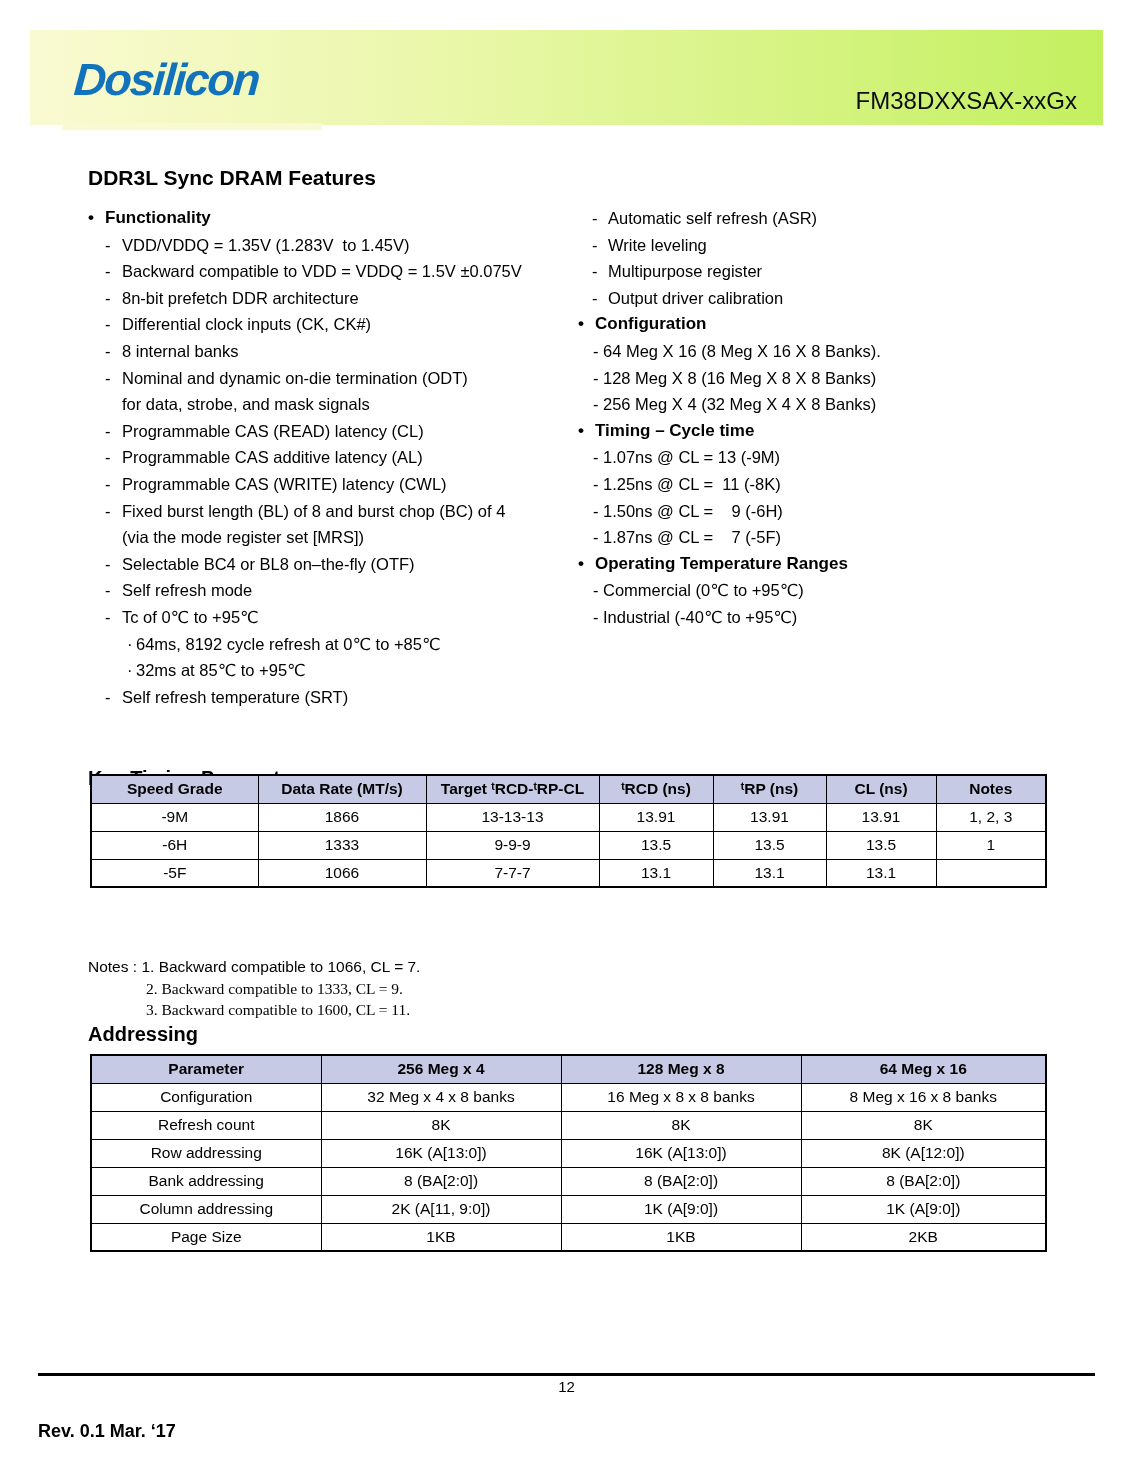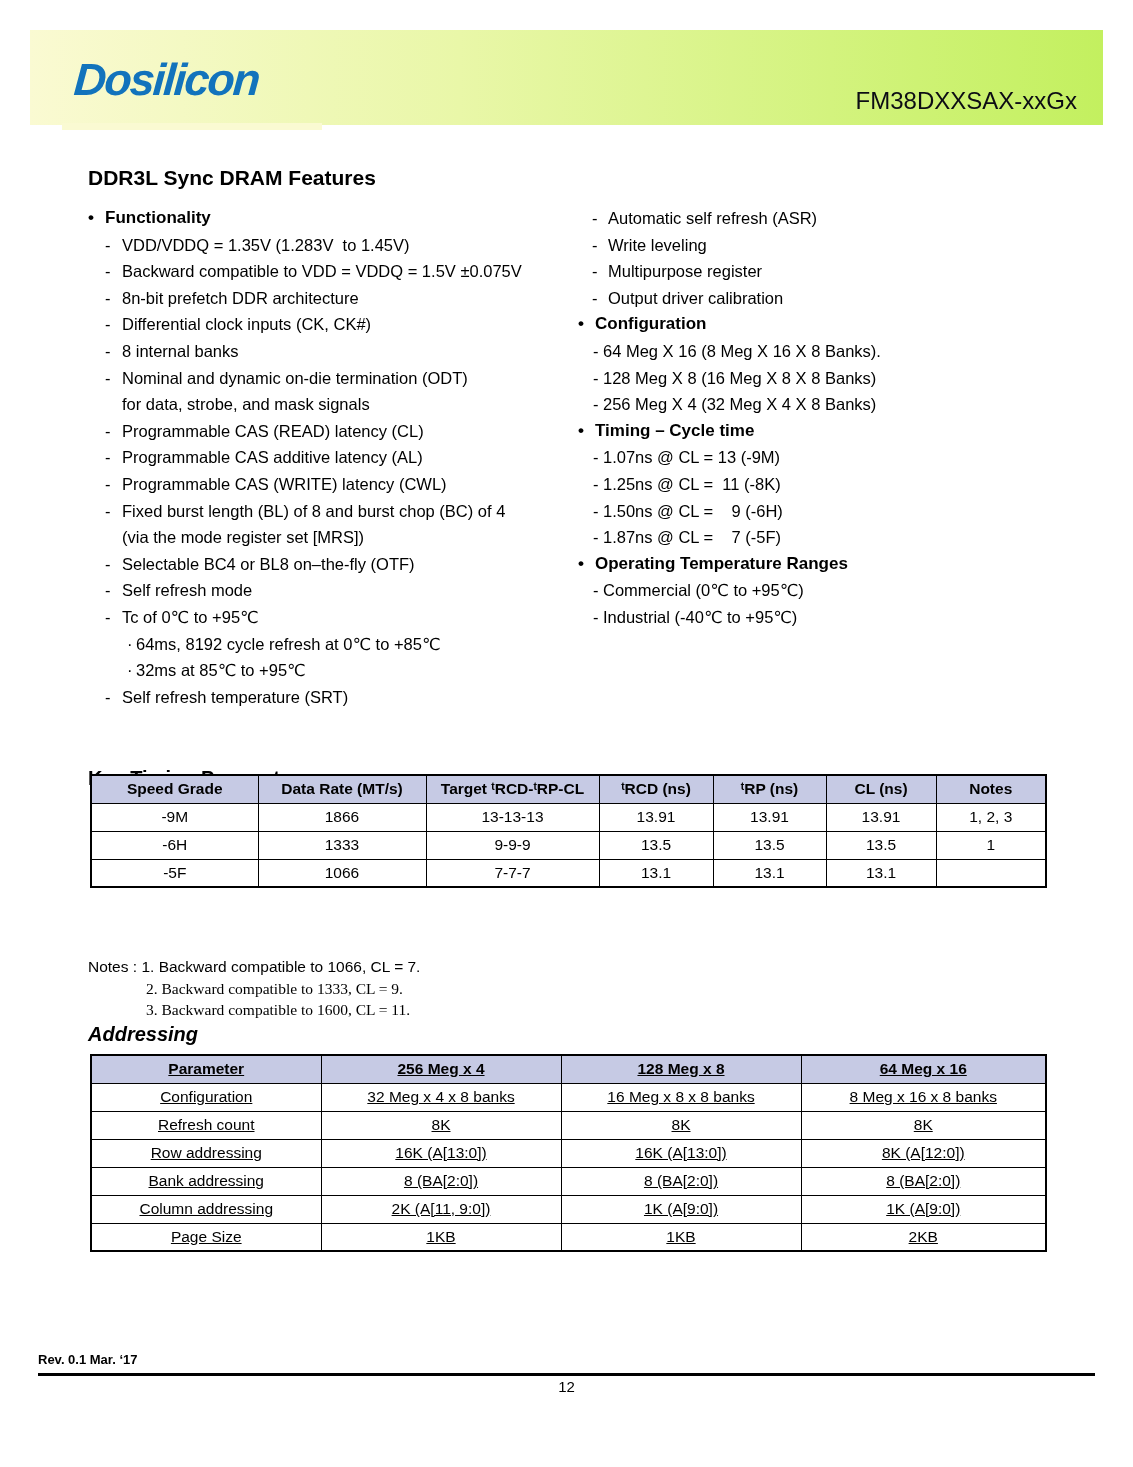--- a/index.html
+++ b/index.html
@@ -37,36 +37,36 @@
   .fi.bullet { font-weight:bold; font-size:17px; }
   .fi.bullet .mk { width:17px; }
   .col-left  .fi.dash-w .mk { width:17px; margin-left:17px; }
   .col-right .fi.dash-w .mk { width:16px; margin-left:14px; }
   .fi.dash-t .mk { width:10px; margin-left:15px; }
   .fi.cont   { padding-left:34px; }
   .fi.dot .mk { width:9px; margin-left:39px; }
   
   .section-title { position:absolute; left:88px; font-size:20px; font-weight:bold; }
   .kt-title   { top:747px;margin-top:20px; }
-  .addr-title { top:1023px;font-style:italic; }
+  .addr-title { top:1023px; }
   table {
     position:absolute; left:90px; border-collapse:collapse; table-layout:fixed;
     font-size:15.5px; background:#fff;
   }
   .kt-table   { top:774px;  width:955px;padding-left:31px; }
-  .addr-table { top:1054px; width:955px;text-decoration:underline; }
+  .addr-table { top:1054px; width:955px; }
   th,td { border:1px solid #000; height:28px; text-align:center; vertical-align:middle; padding:0 2px; }
   table { border:2px solid #000; }
   thead th { background:#C6CAE4; font-weight:bold; }
   
   .notes { position:absolute; left:88px; top:920px; font-size:15.5px; line-height:21.5px;margin-top:36px; }
   .note-line.indent { padding-left:58px;font-family:Liberation Serif, serif; }
   
   .footer-line { position:absolute; left:38px; top:1373px; width:1057px; height:3px; background:#000; }
-  .footer-rev  { position:absolute; left:38px; top:1352px; font-size:13px; font-weight:bold; }
+  .footer-rev  { position:absolute; left:38px; top:1421px; font-size:18px; font-weight:bold; }
   .footer-page { position:absolute; left:0; top:1378px; width:1133px; text-align:center; font-size:15px; }
 </style>
 </head>
 <body>
 
 <div class="page">
 
   <div class="banner">
     <div class="logo-patch"></div>
     <div class="logo">Dosilicon</div>

